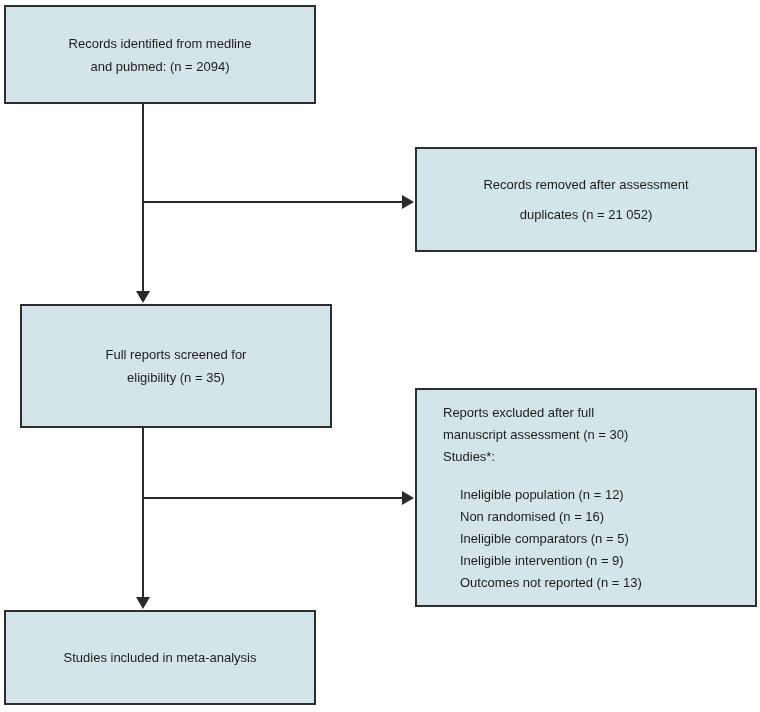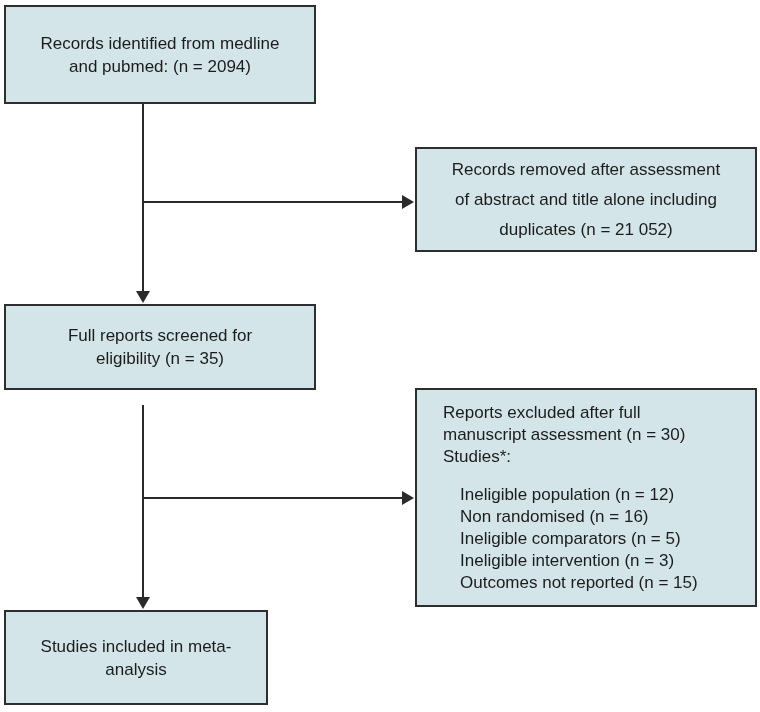--- a/index.html
+++ b/index.html
@@ -30,21 +30,21 @@
   }
   .connectors polygon {
     fill: var(--arrow, #2a2a2a);
     stroke: none;
   }
   .box {
     position: absolute;
     box-sizing: border-box;
     background: var(--box-fill, #d3e5e8);
     border: 2px solid var(--box-border, #2e2e2e);
-    font-size: 17px;
+    font-size: 13px;
     line-height: 23px;
   }
   .box.centered {
     display: flex;
     flex-direction: column;
     justify-content: center;
     text-align: center;
     padding: 6px 10px;
   }
   .box.lefted {
@@ -54,23 +54,23 @@
     text-align: left;
     padding: 8px 12px 8px 26px;
     line-height: 22px;
   }
   .reason-list {
     margin-top: 16px;
     padding-left: 17px;
   }
   .b-identified { left: 4px;   top: 5px;   width: 312px; height: 99px;  }
   .b-removed    { left: 415px; top: 147px; width: 342px; height: 105px; gap: 7px; }
-  .b-screened   { left: 4px;   top: 304px; width: 312px; height: 86px; }
+  .b-screened   { left: 20px;   top: 304px; width: 312px; height: 124px; }
   .b-excluded   { left: 415px; top: 388px; width: 342px; height: 219px; }
-  .b-included   { left: 4px;   top: 610px; width: 264px; height: 95px;  }
+  .b-included   { left: 4px;   top: 610px; width: 312px; height: 95px;  }
 </style>
 </head>
 <body>
 
 <div class="canvas">
 
   <svg class="connectors" viewBox="0 0 760 712" xmlns="http://www.w3.org/2000/svg">
 
     <line x1="143" y1="104" x2="143" y2="294"></line>
     <polygon points="143,303 136,291 150,291"></polygon>
@@ -85,39 +85,38 @@
     <polygon points="414,498 402,491 402,505"></polygon>
   </svg>
 
   <div class="box centered b-identified">
     <div>Records identified from medline</div>
     <div>and pubmed: (n = 2094)</div>
   </div>
 
   <div class="box centered b-removed">
     <div>Records removed after assessment</div>
-    <div>of abstract and title alone including</div>
     <div>duplicates (n = 21 052)</div>
   </div>
 
   <div class="box centered b-screened">
     <div>Full reports screened for</div>
     <div>eligibility (n = 35)</div>
   </div>
 
   <div class="box lefted b-excluded">
     <div>Reports excluded after full</div>
     <div>manuscript assessment (n = 30)</div>
     <div>Studies*:</div>
     <div class="reason-list">
       <div>Ineligible population (n = 12)</div>
       <div>Non randomised (n = 16)</div>
       <div>Ineligible comparators (n = 5)</div>
-      <div>Ineligible intervention (n = 3)</div>
-      <div>Outcomes not reported (n = 15)</div>
+      <div>Ineligible intervention (n = 9)</div>
+      <div>Outcomes not reported (n = 13)</div>
     </div>
   </div>
 
   <div class="box centered b-included">
     <div>Studies included in meta-analysis</div>
   </div>
 
 </div>
 
 </body></html>

